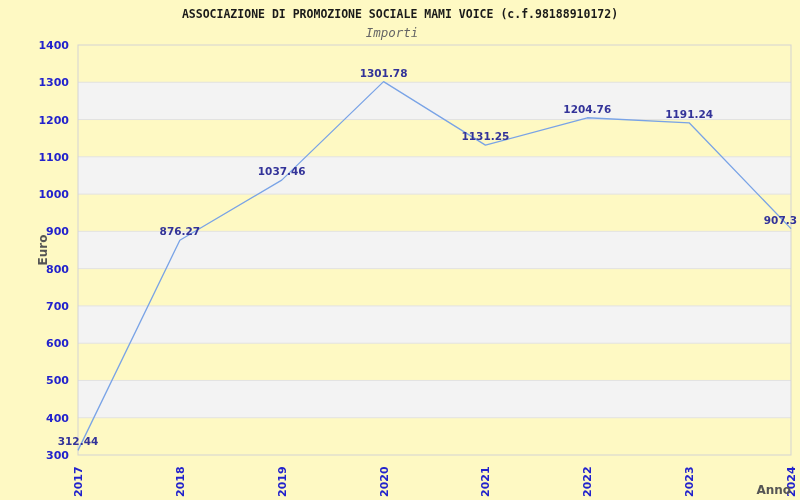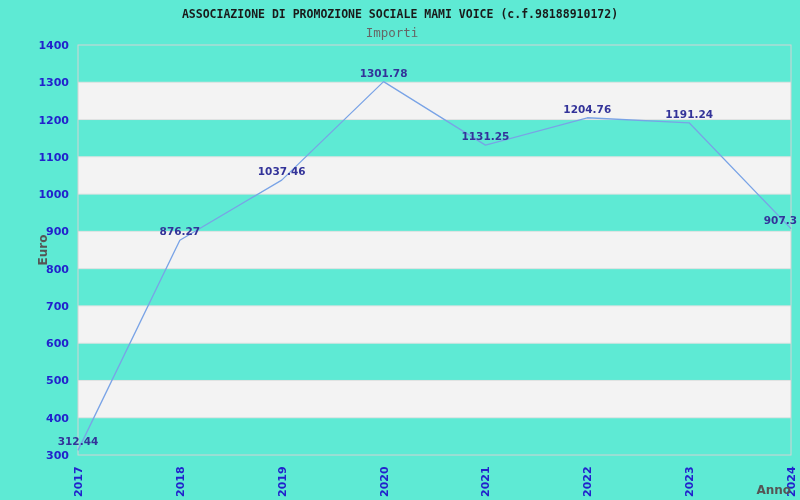--- a/index.html
+++ b/index.html
@@ -1,29 +1,29 @@
 <!DOCTYPE html>
 <html><head>
 <meta charset="utf-8">
 <style>
   * { margin: 0; padding: 0; box-sizing: border-box; }
   html, body { width: 800px; height: 500px; background: #ffffff; overflow: hidden; }
-  .page { position: relative; width: 800px; height: 500px; background: #5eead4; }
+  .page { position: relative; width: 800px; height: 500px; background: #fef9c3; }
   .chart-title {
     position: absolute; top: 7px; left: 0; width: 800px;
     text-align: center;
     font-family: "DejaVu Sans Mono", "Liberation Mono", monospace;
     font-size: 11.5px; font-weight: bold; color: #1a1a1a;
     white-space: nowrap;
   }
   .chart-subtitle {
     position: absolute; top: 25px; left: 0; width: 784px;
     text-align: center;
     font-family: "DejaVu Sans Mono", "Liberation Mono", monospace;
-    font-size: 12.5px; font-weight: normal; color: #666666;
+    font-size: 12.5px; font-weight: normal; color: #666666; font-style: italic;
   }
   svg.chart { position: absolute; top: 0; left: 0; }
   .tick-label {
     font-family: "DejaVu Sans", "Liberation Sans", sans-serif;
     font-size: 11px; font-weight: bold;
   }
   .point-label {
     font-family: "DejaVu Sans", "Liberation Sans", sans-serif;
     font-size: 10.5px; font-weight: bold;
   }

